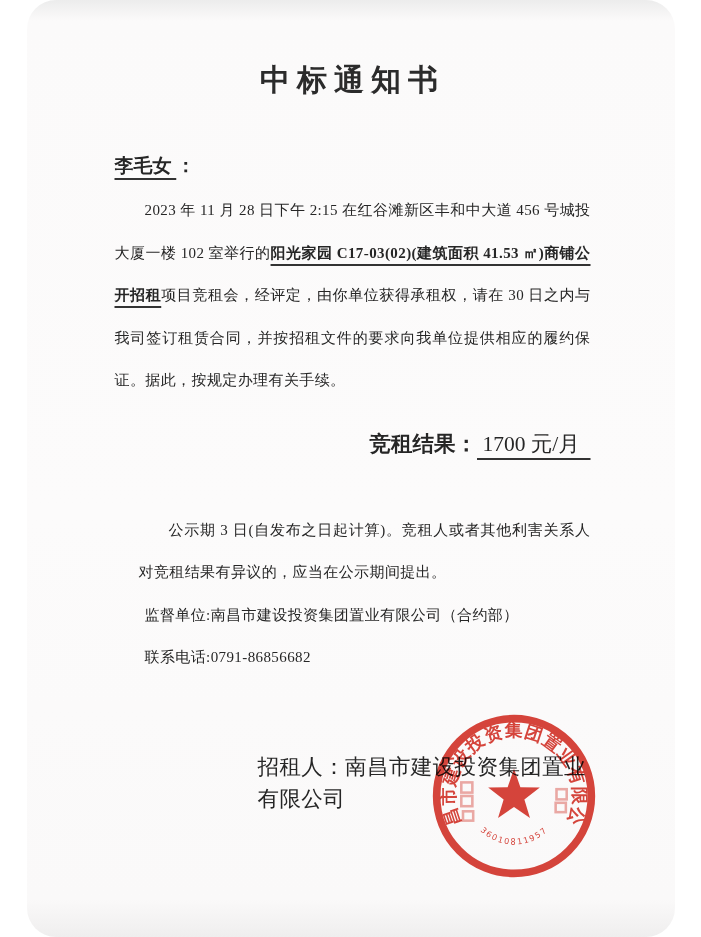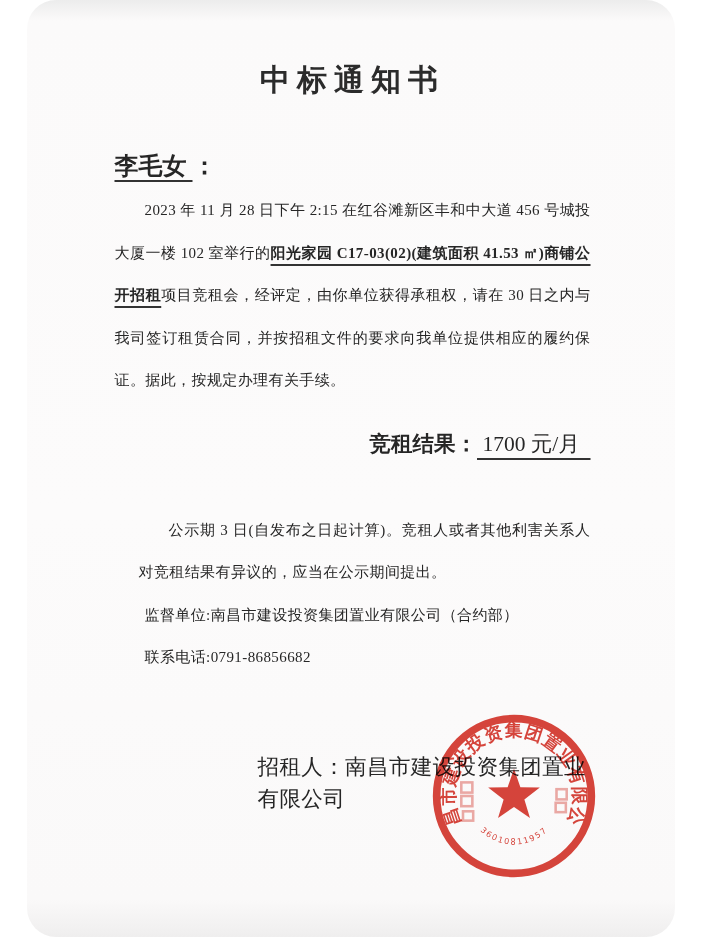--- a/index.html
+++ b/index.html
@@ -21,21 +21,21 @@
     margin-top: 60px;
     font-size: 30px;
     font-weight: 700;
     letter-spacing: 7px;
     text-align: center;
     color: #2b2b2b;
   }
 
   .recipient {
     margin-top: 50px;
-    font-size: 24px;
+    font-size: 19px;
     font-weight: 700;
     line-height: 30px;
   }
   .recipient-name {
     white-space: pre;
     text-decoration: underline;
     text-decoration-thickness: 1.6px;
     text-underline-offset: 6px;
     text-decoration-color: #333;
   }

